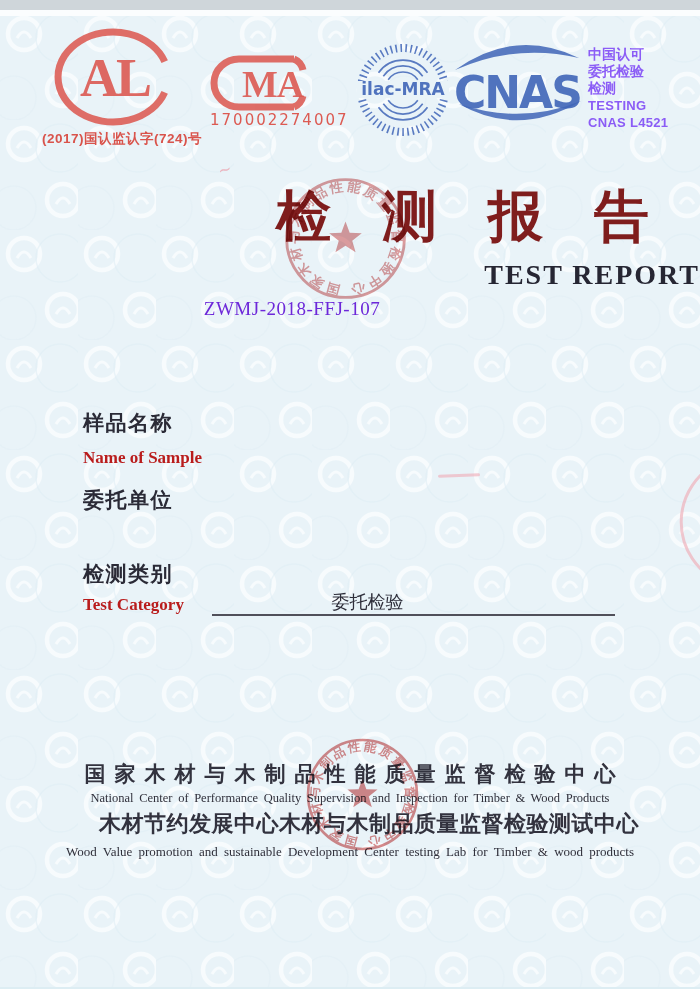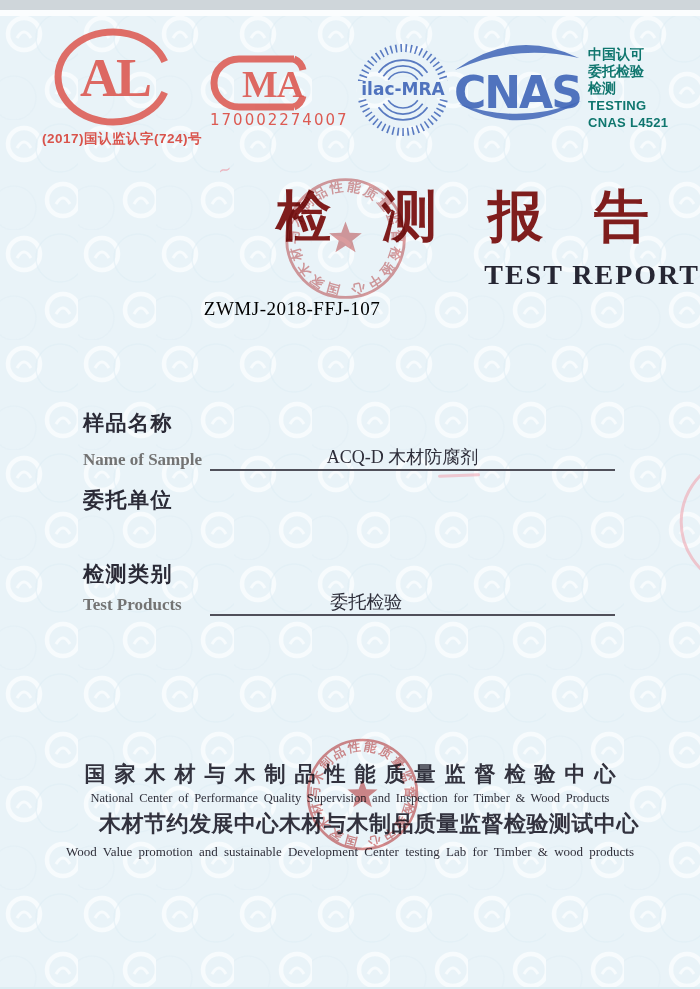--- a/index.html
+++ b/index.html
@@ -13,40 +13,40 @@
   .watermark{position:absolute;left:0;top:0;}
   
   .cal-svg{position:absolute;left:50px;top:14px;}
   .cal-caption{position:absolute;left:42px;top:120px;font-size:13.5px;font-weight:bold;
     color:#d9534b;letter-spacing:.5px;font-family:"Liberation Sans",sans-serif;}
   .cma-svg{position:absolute;left:204px;top:42px;}
   .cma-number{position:absolute;left:210px;top:101px;font-size:15px;color:#dc5a52;
     letter-spacing:2px;font-family:"DejaVu Sans",sans-serif;}
   .ilac-svg{position:absolute;left:356px;top:33px;}
   .cnas-svg{position:absolute;left:452px;top:27px;}
-  .accred{position:absolute;left:588px;top:36px;line-height:17px;color:#0f766e;
+  .accred{position:absolute;left:588px;top:36px;line-height:17px;color:#8b5cf6;
     font-family:"Liberation Sans",sans-serif;font-weight:bold;font-size:14px;}
   .accred .en{font-size:13px;letter-spacing:.3px;}
   
   .title-cn{position:absolute;left:0;top:178px;width:700px;text-align:right;
     font-size:55px;line-height:58px;font-weight:bold;letter-spacing:51px;
     padding-left:51px;box-sizing:border-box;color:#7f1d1d;}
   .title-en{position:absolute;left:0;top:249px;width:700px;text-align:right;
     font-size:28px;font-weight:bold;letter-spacing:2px;color:#262633;}
   .report-no{position:absolute;left:0;top:288px;width:584px;text-align:center;
-    font-size:19px;letter-spacing:.5px;color:#000000;}
+    font-size:19px;letter-spacing:.5px;color:#6d28d9;}
   
   .stamp{position:absolute;mix-blend-mode:multiply;}
   .stamp-top{left:279px;top:162px;opacity:.55;}
   .stamp-bottom{left:301px;top:723px;opacity:.65;}
   
   .field-cn{position:absolute;left:83px;font-size:21px;font-weight:600;
     letter-spacing:1.5px;color:#2a2a36;}
   .field-row{position:absolute;left:83px;width:532px;display:flex;align-items:flex-end;}
-  .field-label-en{font-size:17px;font-weight:bold;white-space:nowrap;color:#737373;
+  .field-label-en{font-size:17px;font-weight:bold;white-space:nowrap;color:#b91c1c;
     line-height:22px;}
   .field-line{flex:1;border-bottom:2px solid #50505a;text-align:center;
     font-size:18px;line-height:21px;padding-bottom:1px;color:#2e2e3a;box-sizing:border-box;}
   .line-1{margin-left:8px;padding-right:20px;}
   .line-2{margin-left:12px;padding-left:38px;}
   .line-3{margin-left:28px;padding-right:92px;text-align:center;}
   
   .footer-line{position:absolute;left:0;width:700px;text-align:center;white-space:nowrap;}
   .f-cn1{top:750px;font-family:"Liberation Sans",sans-serif;font-weight:bold;
     font-size:21px;letter-spacing:9px;padding-left:9px;box-sizing:border-box;color:#32323e;}
@@ -132,28 +132,27 @@
     <div class="en">CNAS L4521</div>
   </div>
 
   <div class="title-cn">检测报告</div>
   <div class="title-en">TEST REPORT</div>
   <div class="report-no">ZWMJ-2018-FFJ-107</div>
 
   <div class="field-cn" style="top:399px">样品名称</div>
   <div class="field-row" style="top:437px">
     <span class="field-label-en">Name of Sample</span>
-    <span class="field-line line-1">ACQ-D 木材防腐剂</span>
   </div>
 
   <div class="field-cn" style="top:476px">委托单位</div>
 
   <div class="field-cn" style="top:550px">检测类别</div>
   <div class="field-row" style="top:582px">
-    <span class="field-label-en">Test Products</span>
+    <span class="field-label-en">Test Category</span>
     <span class="field-line line-3">委托检验</span>
   </div>
 
   <div class="footer-line f-cn1">国家木材与木制品性能质量监督检验中心</div>
   <div class="footer-line f-en1">National Center of Performance Quality Supervision and Inspection for Timber &amp; Wood Products</div>
   <div class="footer-line f-cn2">木材节约发展中心木材与木制品质量监督检验测试中心</div>
   <div class="footer-line f-en2">Wood Value promotion and sustainable Development Center testing Lab for Timber &amp; wood products</div>
 
   <svg class="stamp stamp-top" width="133" height="133" viewBox="0 0 140 140">
     <circle cx="70" cy="70" r="62" fill="none" stroke="#c94d4d" stroke-width="3"></circle>

